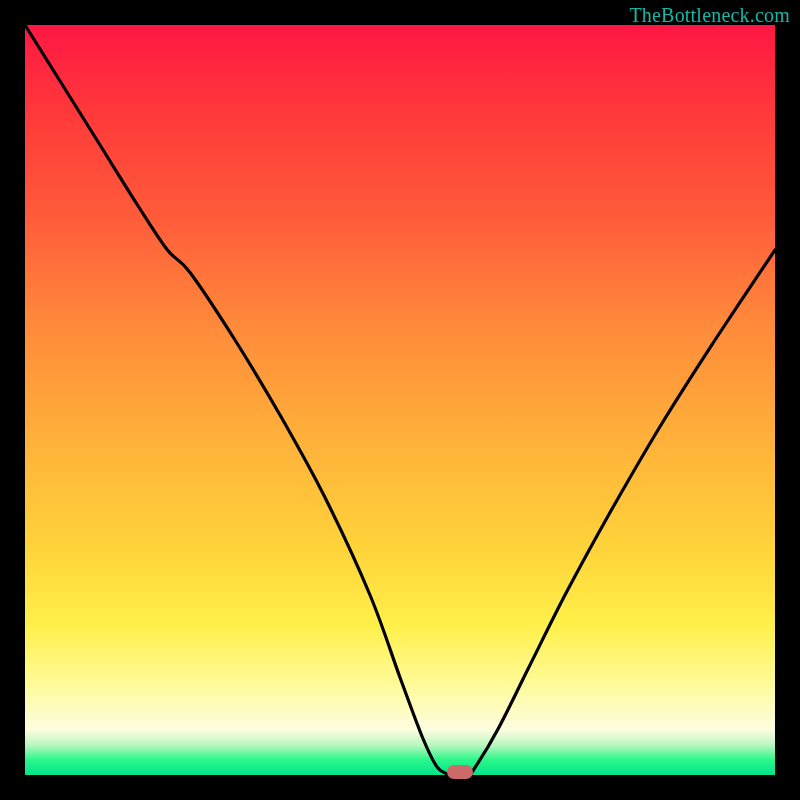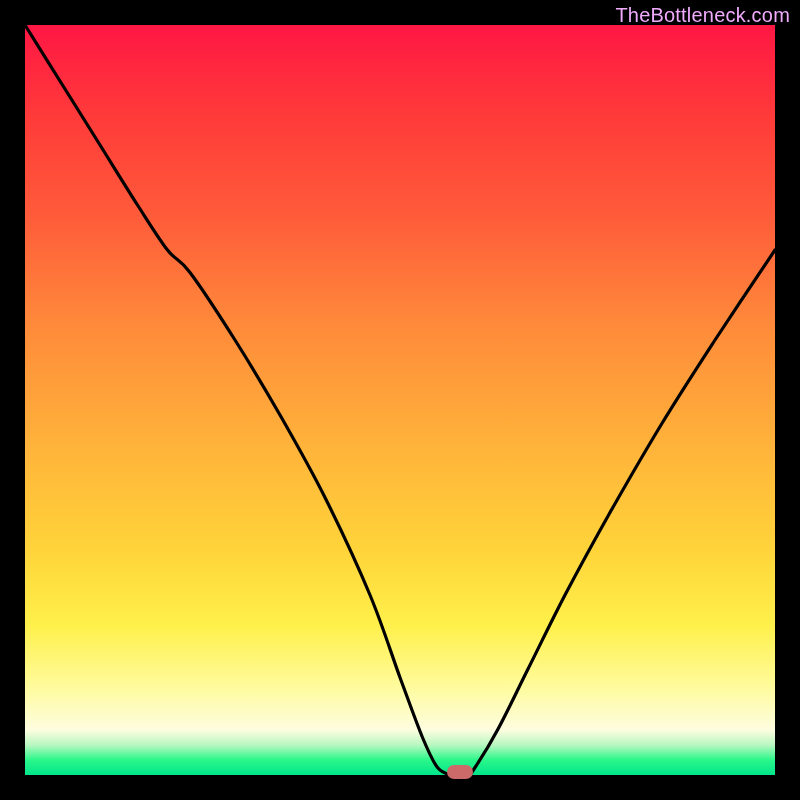--- a/index.html
+++ b/index.html
@@ -38,23 +38,23 @@
       #fdfde0 94%,
       #b8f7c0 96%,
       #2bf78a 98%,
       #00e58a 100%
     );
   }
   .watermark {
     position: absolute;
     top: 4px;
     right: 10px;
-    font-family: Liberation Sans, sans-serif;
+    font-family: Liberation Serif, serif;
     font-size: 20px;
-    color: #f0abfc;
+    color: #14b8a6;
     letter-spacing: 0.2px;
     user-select: none;
   }
   svg.curve {
     position: absolute;
     left: 0;
     top: 0;
     width: 750px;
     height: 750px;
     overflow: visible;

